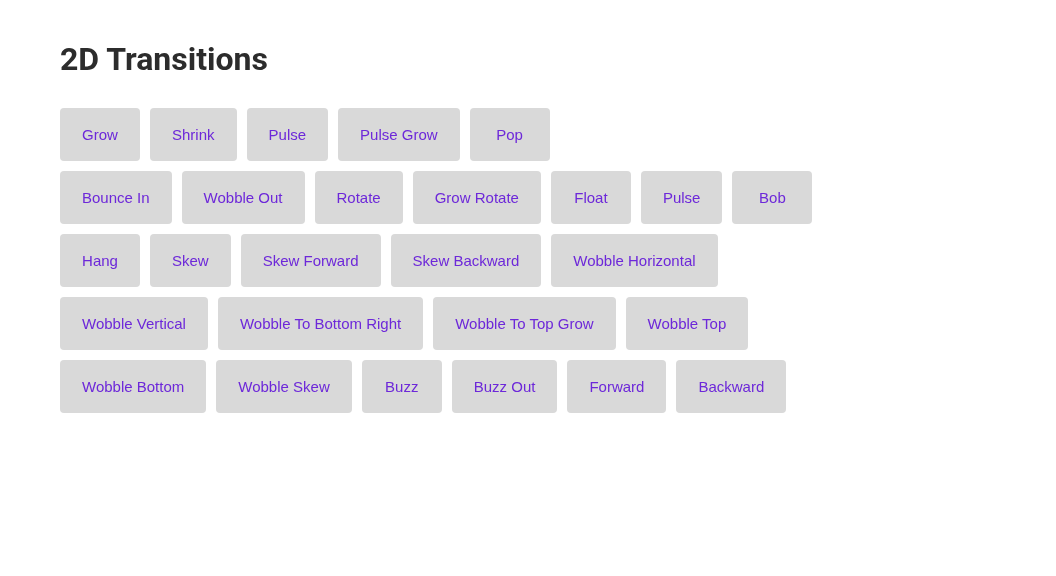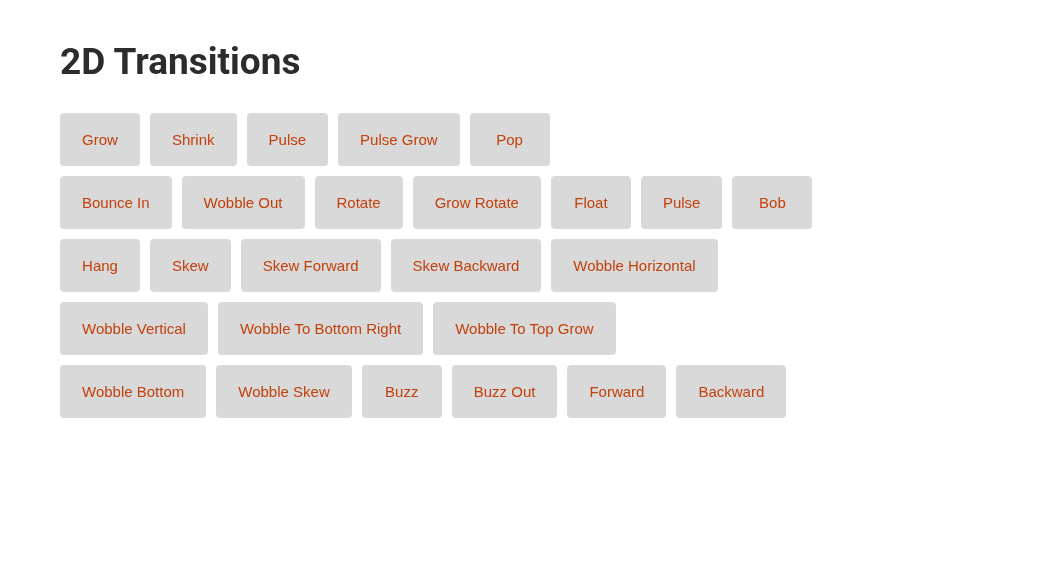--- a/index.html
+++ b/index.html
@@ -9,39 +9,39 @@
     }
 
     body {
       font-family: -apple-system, BlinkMacSystemFont, 'Segoe UI', Roboto, sans-serif;
       background: #ffffff;
       color: #333;
       padding: 40px 60px;
     }
 
     .page-title {
-      font-size: 37px;
+      font-size: 32px;
       font-weight: 700;
       color: #2c2c2c;
       margin-bottom: 30px;
     }
 
     .transitions-grid {
       display: flex;
       flex-wrap: wrap;
       gap: 10px;
     }
 
     .transition-btn {
       background: #d9d9d9;
       border: none;
       border-radius: 4px;
       padding: 18px 22px;
       font-size: 15px;
-      color: #c2410c;
+      color: #6d28d9;
       cursor: pointer;
       white-space: nowrap;
       min-width: 80px;
       text-align: center;
       transition: background 0.2s;
     }
 
     .row {
       display: flex;
       flex-wrap: wrap;
@@ -75,20 +75,21 @@
       <button class="transition-btn">Hang</button>
       <button class="transition-btn">Skew</button>
       <button class="transition-btn">Skew Forward</button>
       <button class="transition-btn">Skew Backward</button>
       <button class="transition-btn">Wobble Horizontal</button>
     </div>
     <div class="row">
       <button class="transition-btn">Wobble Vertical</button>
       <button class="transition-btn">Wobble To Bottom Right</button>
       <button class="transition-btn">Wobble To Top Grow</button>
+      <button class="transition-btn">Wobble Top</button>
     </div>
     <div class="row">
       <button class="transition-btn">Wobble Bottom</button>
       <button class="transition-btn">Wobble Skew</button>
       <button class="transition-btn">Buzz</button>
       <button class="transition-btn">Buzz Out</button>
       <button class="transition-btn">Forward</button>
       <button class="transition-btn">Backward</button>
     </div>
   </div>

